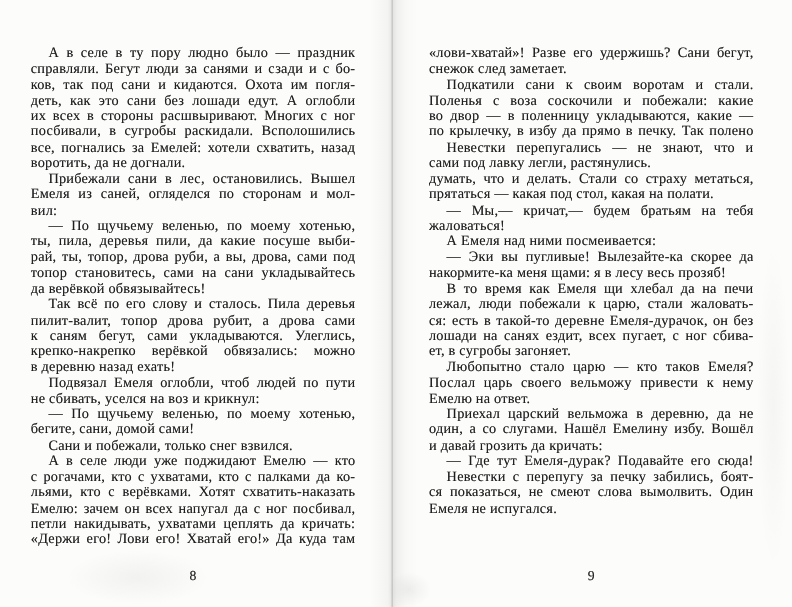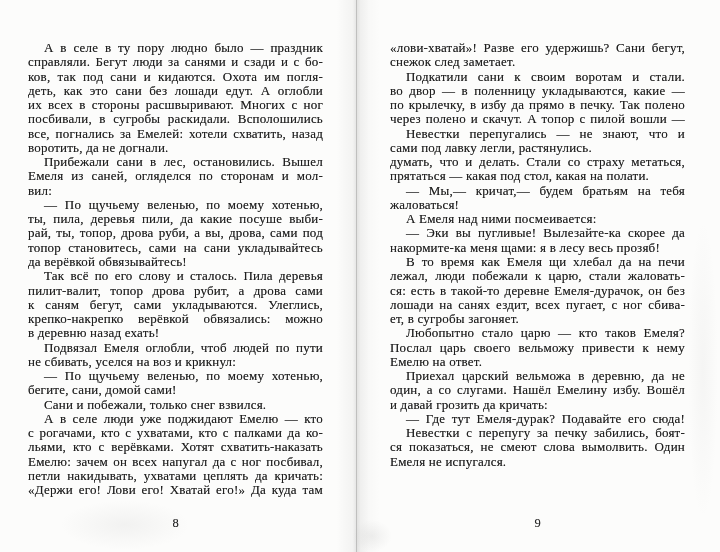--- a/index.html
+++ b/index.html
@@ -165,23 +165,23 @@
         <div class="line last flush">«Держи его! Лови его! Хватай его!» Да куда там</div>
       </div>
     <div class="page-num">8</div>
   </section>
 
   <section class="page right">
     <div class="text-col">
         <div class="line">«лови-хватай»! Разве его удержишь? Сани бегут,</div>
         <div class="line last">снежок след заметает.</div>
         <div class="line ind">Подкатили сани к своим воротам и стали.</div>
+        <div class="line">Поленья с воза соскочили и побежали: какие</div>
         <div class="line">во двор — в поленницу укладываются, какие —</div>
         <div class="line">по крылечку, в избу да прямо в печку. Так полено</div>
-        <div class="line">через полено и скачут. А топор с пилой вошли —</div>
         <div class="line ind">Невестки перепугались — не знают, что и</div>
         <div class="line last">сами под лавку легли, растянулись.</div>
         <div class="line">думать, что и делать. Стали со страху метаться,</div>
         <div class="line last">прятаться — какая под стол, какая на полати.</div>
         <div class="line ind">— Мы,— кричат,— будем братьям на тебя</div>
         <div class="line last">жаловаться!</div>
         <div class="line last ind">А Емеля над ними посмеивается:</div>
         <div class="line ind">— Эки вы пугливые! Вылезайте-ка скорее да</div>
         <div class="line last">накормите-ка меня щами: я в лесу весь прозяб!</div>
         <div class="line ind">В то время как Емеля щи хлебал да на печи</div>

